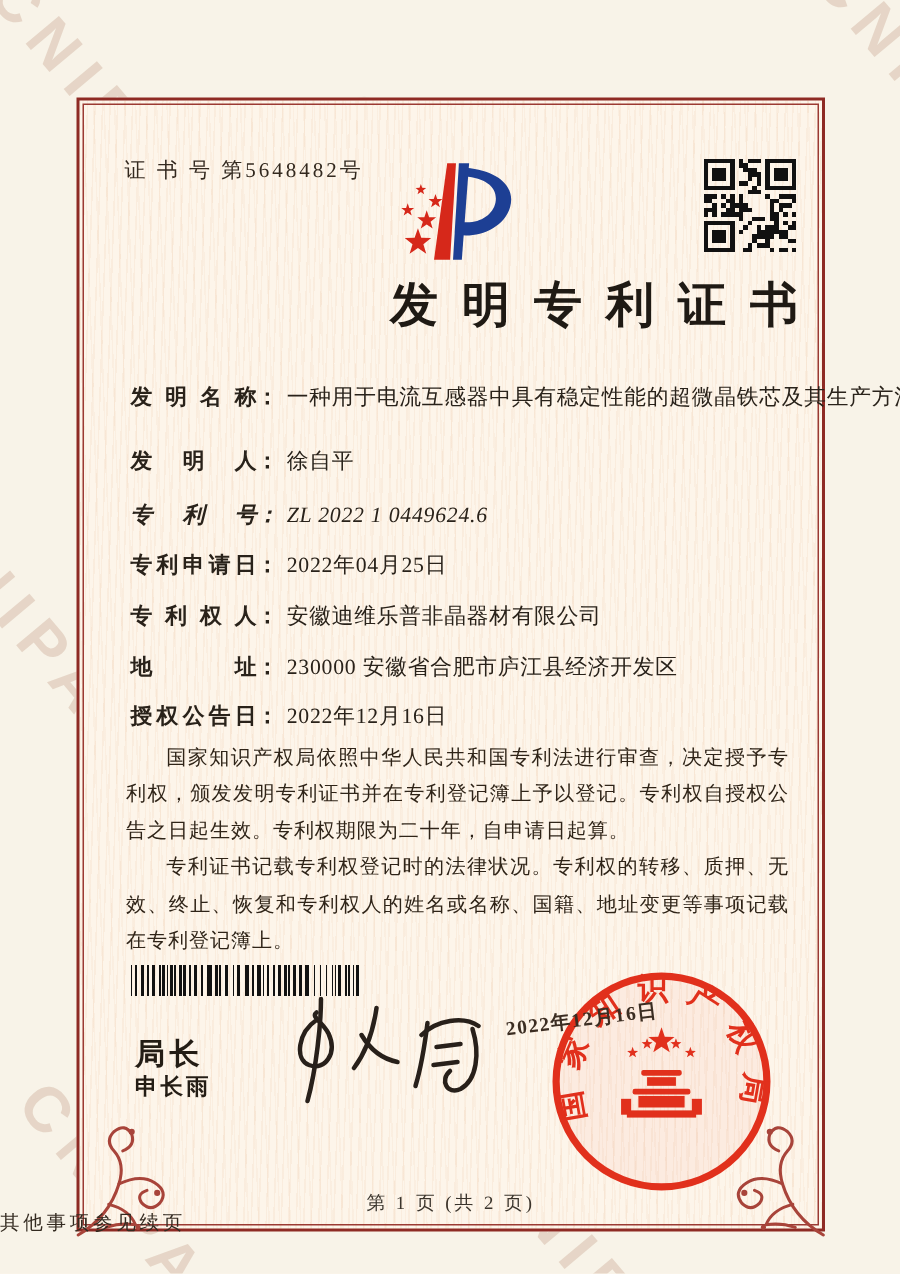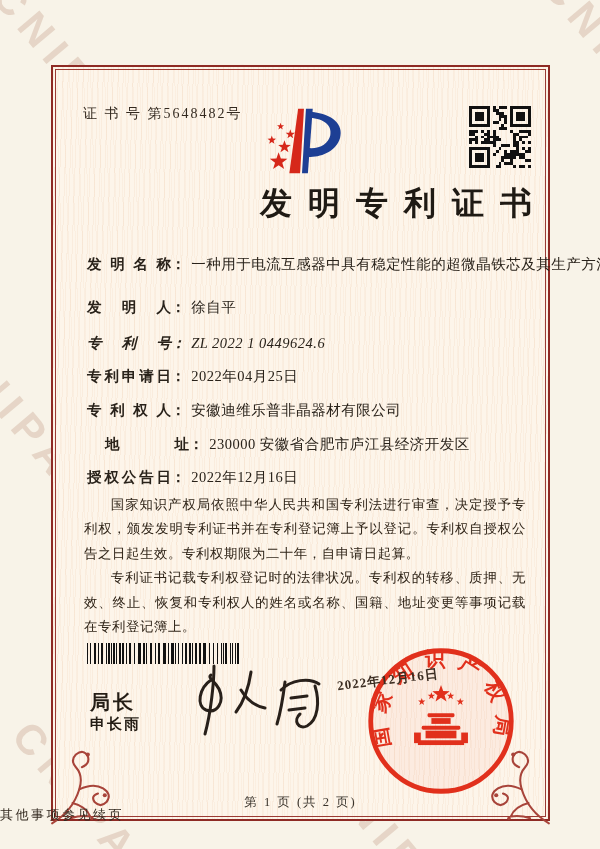--- a/index.html
+++ b/index.html
@@ -275,21 +275,21 @@
     <span class="fvalue">ZL 2022 1 0449624.6</span>
   </div>
   <div class="row" style="top:300px;">
     <span class="flabel">专利申请日</span><span class="colon"></span>
     <span class="fvalue">2022年04月25日</span>
   </div>
   <div class="row" style="top:334px;">
     <span class="flabel">专利权人</span><span class="colon"></span>
     <span class="fvalue">安徽迪维乐普非晶器材有限公司</span>
   </div>
-  <div class="row" style="top:368px;margin-left:18px;">
+  <div class="row" style="top:368px;">
     <span class="flabel">地址</span><span class="colon"></span>
     <span class="fvalue">230000 安徽省合肥市庐江县经济开发区</span>
   </div>
   <div class="row twocol" style="top:401px;">
     <span>
       <span class="flabel">授权公告日</span><span class="colon"></span>
       <span class="fvalue">2022年12月16日</span>
     </span>
   </div>
 

